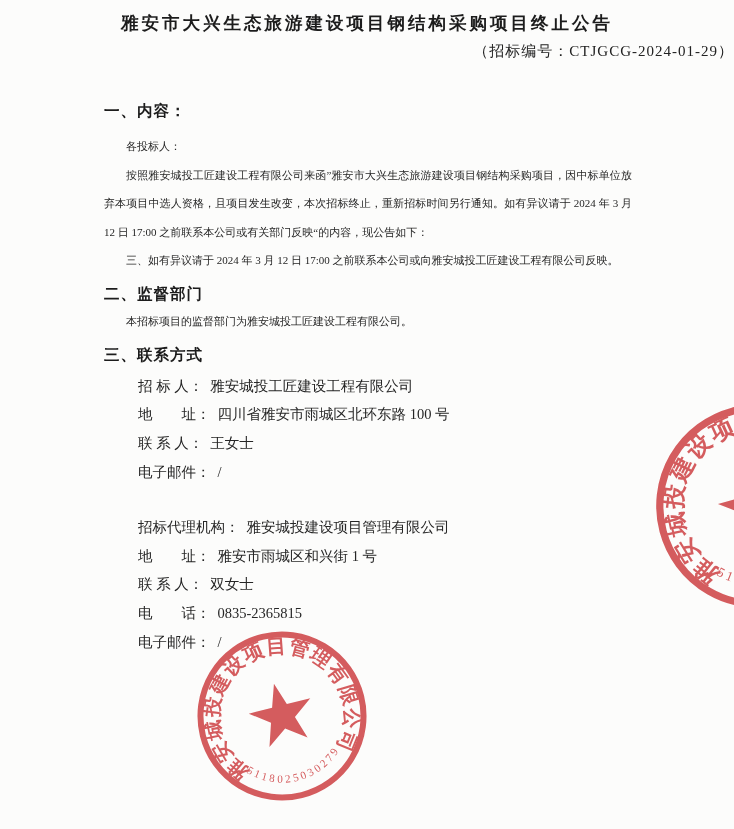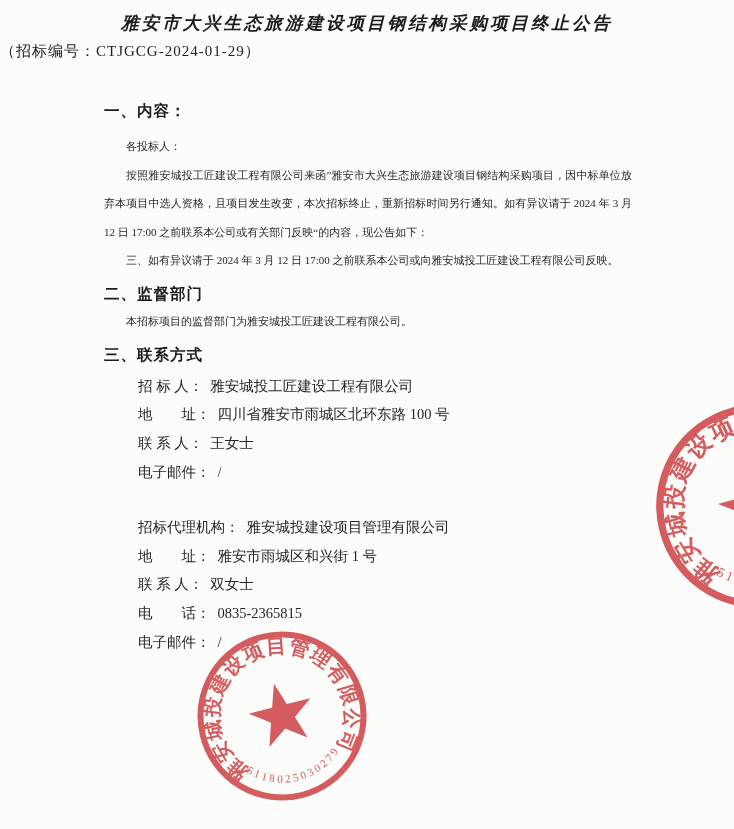--- a/index.html
+++ b/index.html
@@ -16,25 +16,24 @@
     color: #232323;
   }
   .doc-title {
     position: absolute; top: 11px; left: 0; width: 734px;
     text-align: center;
     font-family: "Liberation Sans", "DejaVu Sans", sans-serif;
     font-weight: bold;
     font-size: 17.5px; line-height: 24px;
     letter-spacing: 3px;
     color: #1c1c1c;
-    font-style: italic;
   }
   .doc-subtitle {
     position: absolute; top: 39px; left: 0; width: 734px;
-    text-align: left;
+    text-align: right;
     font-size: 15px; line-height: 24px;
     letter-spacing: 1px;
     color: #222;
   }
   .doc-body {
     position: absolute; left: 104px; top: 100px; width: 528px;
   }
   .sec-heading {
     font-family: Liberation Mono, monospace;
     font-weight: bold;

